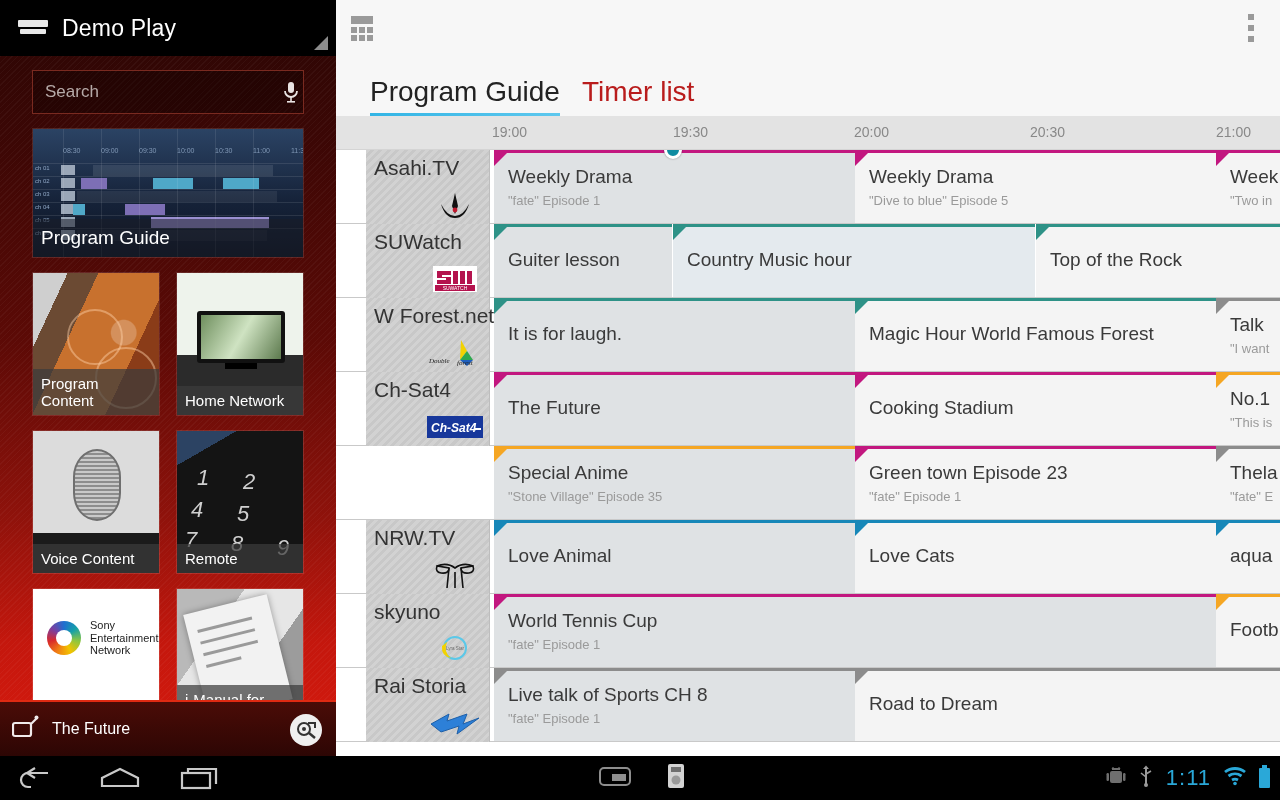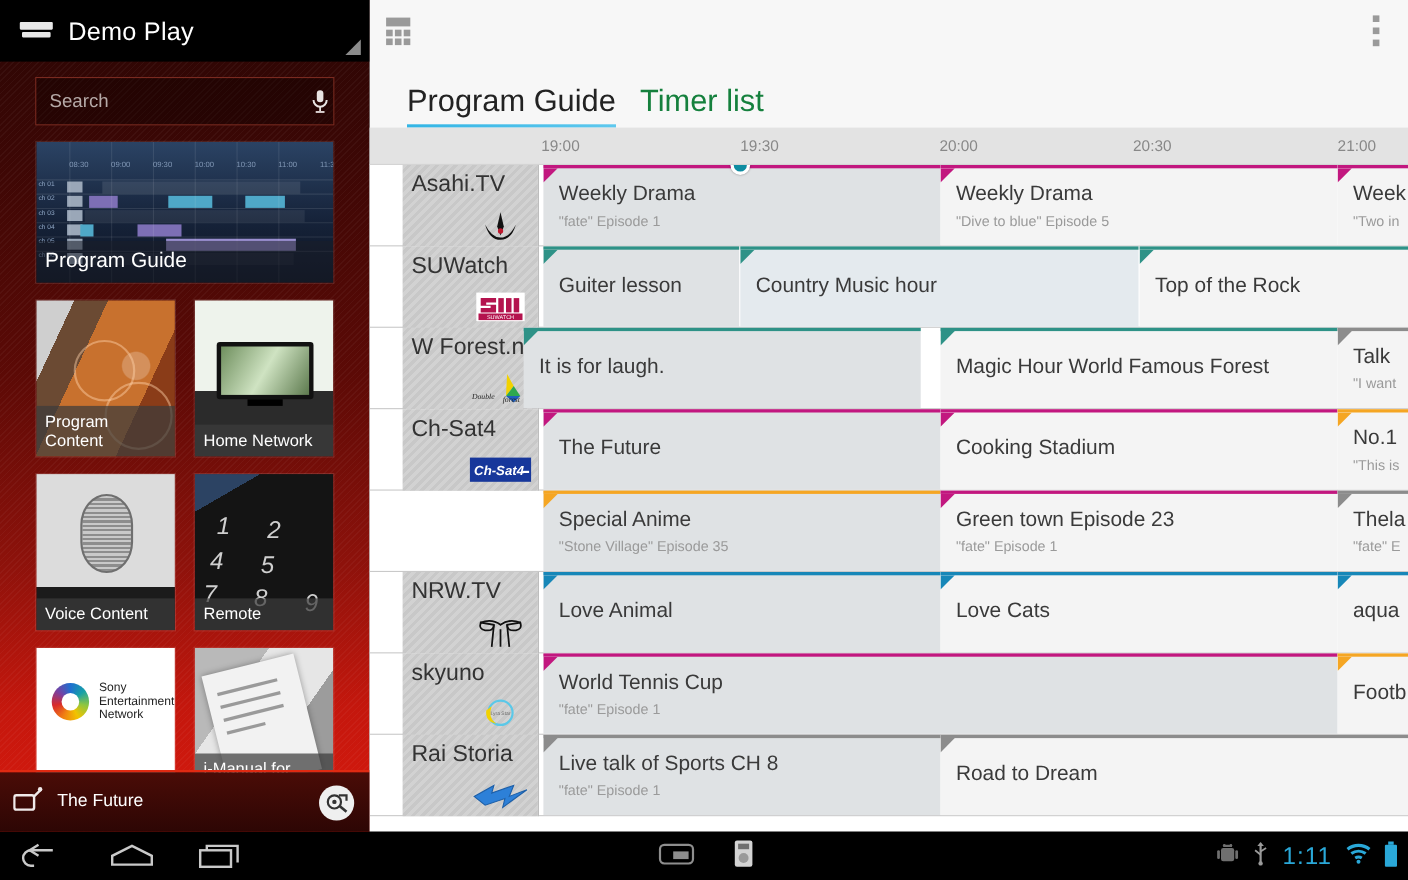--- a/index.html
+++ b/index.html
@@ -93,21 +93,21 @@
   #main { position:absolute; left:336px; top:0; width:944px; height:756px; background:#f7f7f7; }
   .m-top { height:56px; position:relative; }
   .grid-ico { position:absolute; left:12px; top:14px; width:28px; height:28px; }
   .grid-ico i{position:absolute;background:#9a9a9a;display:block;}
   .grid-ico .top{left:3px;top:2px;width:22px;height:8px;}
   .grid-ico .c{width:6px;height:6px;}
   .overflow { position:absolute; right:26px; top:14px; width:6px; height:30px; }
   .overflow i{position:absolute;left:0;width:6px;height:6px;background:#9a9a9a;}
 
   .tabs { position:relative; padding-left:34px; height:60px; display:flex; align-items:flex-end; gap:22px; }
-  .tab { font-size:28px; color:#15803d; padding-bottom:8px; position:relative; }
+  .tab { font-size:28px; color:#b91c1c; padding-bottom:8px; position:relative; }
   .tab.active{ color:#222; }
   .tab.active::after{content:"";position:absolute;left:0;right:0;bottom:0;height:3px;
      background:linear-gradient(to right,#33b5e5,#5ec8ee);}
 
   .time-hdr { position:relative; height:34px; background:#e3e3e3; border-bottom:1px solid #d4d4d4; }
   .time-hdr .tk { position:absolute; top:8px; font-size:14px; color:#888; }
 
   .guide { position:relative; width:944px; height:606px; overflow:hidden; background:#fff; }
   .grow { position:absolute; left:0; width:944px; height:74px; border-bottom:1px solid #c9c9c9; }
   .chcell { position:absolute; left:30px; top:0; width:124px; height:74px;
@@ -396,21 +396,21 @@
           <div class="chcell">
             <span class="chname">W Forest.net</span>
             <span class="chlogo"><svg viewBox="0 0 56 30" width="56" height="30">
                 <path d="M34 2 L40 13 L33 22 Z" fill="#f2d200"></path>
                 <path d="M40 13 L46 22 L33 22 Z" fill="#2ea84f"></path>
                 <path d="M33 22 L40 28 L46 22 Z" fill="#1f5fbf"></path>
                 <text x="2" y="25" font-size="7" font-style="italic" fill="#222" font-family="Liberation Serif">Double</text>
                 <text x="30" y="27" font-size="7" font-style="italic" fill="#222" font-family="Liberation Serif">forest</text>
               </svg></span>
           </div>
-          <div class="prog past one" style="left: 140px; width: 361px; border-top-color: rgb(46, 146, 135);">
+          <div class="prog past one" style="left: 158px; width: 361px; border-top-color: rgb(46, 146, 135);">
             <span class="corner" style="border-left-color: rgb(46, 146, 135);"></span>
             <span class="t">It is for laugh.</span>
           </div>
           <div class="prog one" style="left: 519px; width: 361px; border-top-color: rgb(46, 146, 135);">
             <span class="corner" style="border-left-color: rgb(46, 146, 135);"></span>
             <span class="t">Magic Hour World Famous Forest</span>
           </div>
           <div class="prog" style="left: 880px; width: 64px; border-top-color: rgb(140, 140, 140);">
             <span class="corner" style="border-left-color: rgb(140, 140, 140);"></span>
             <span class="t">Talk </span>

